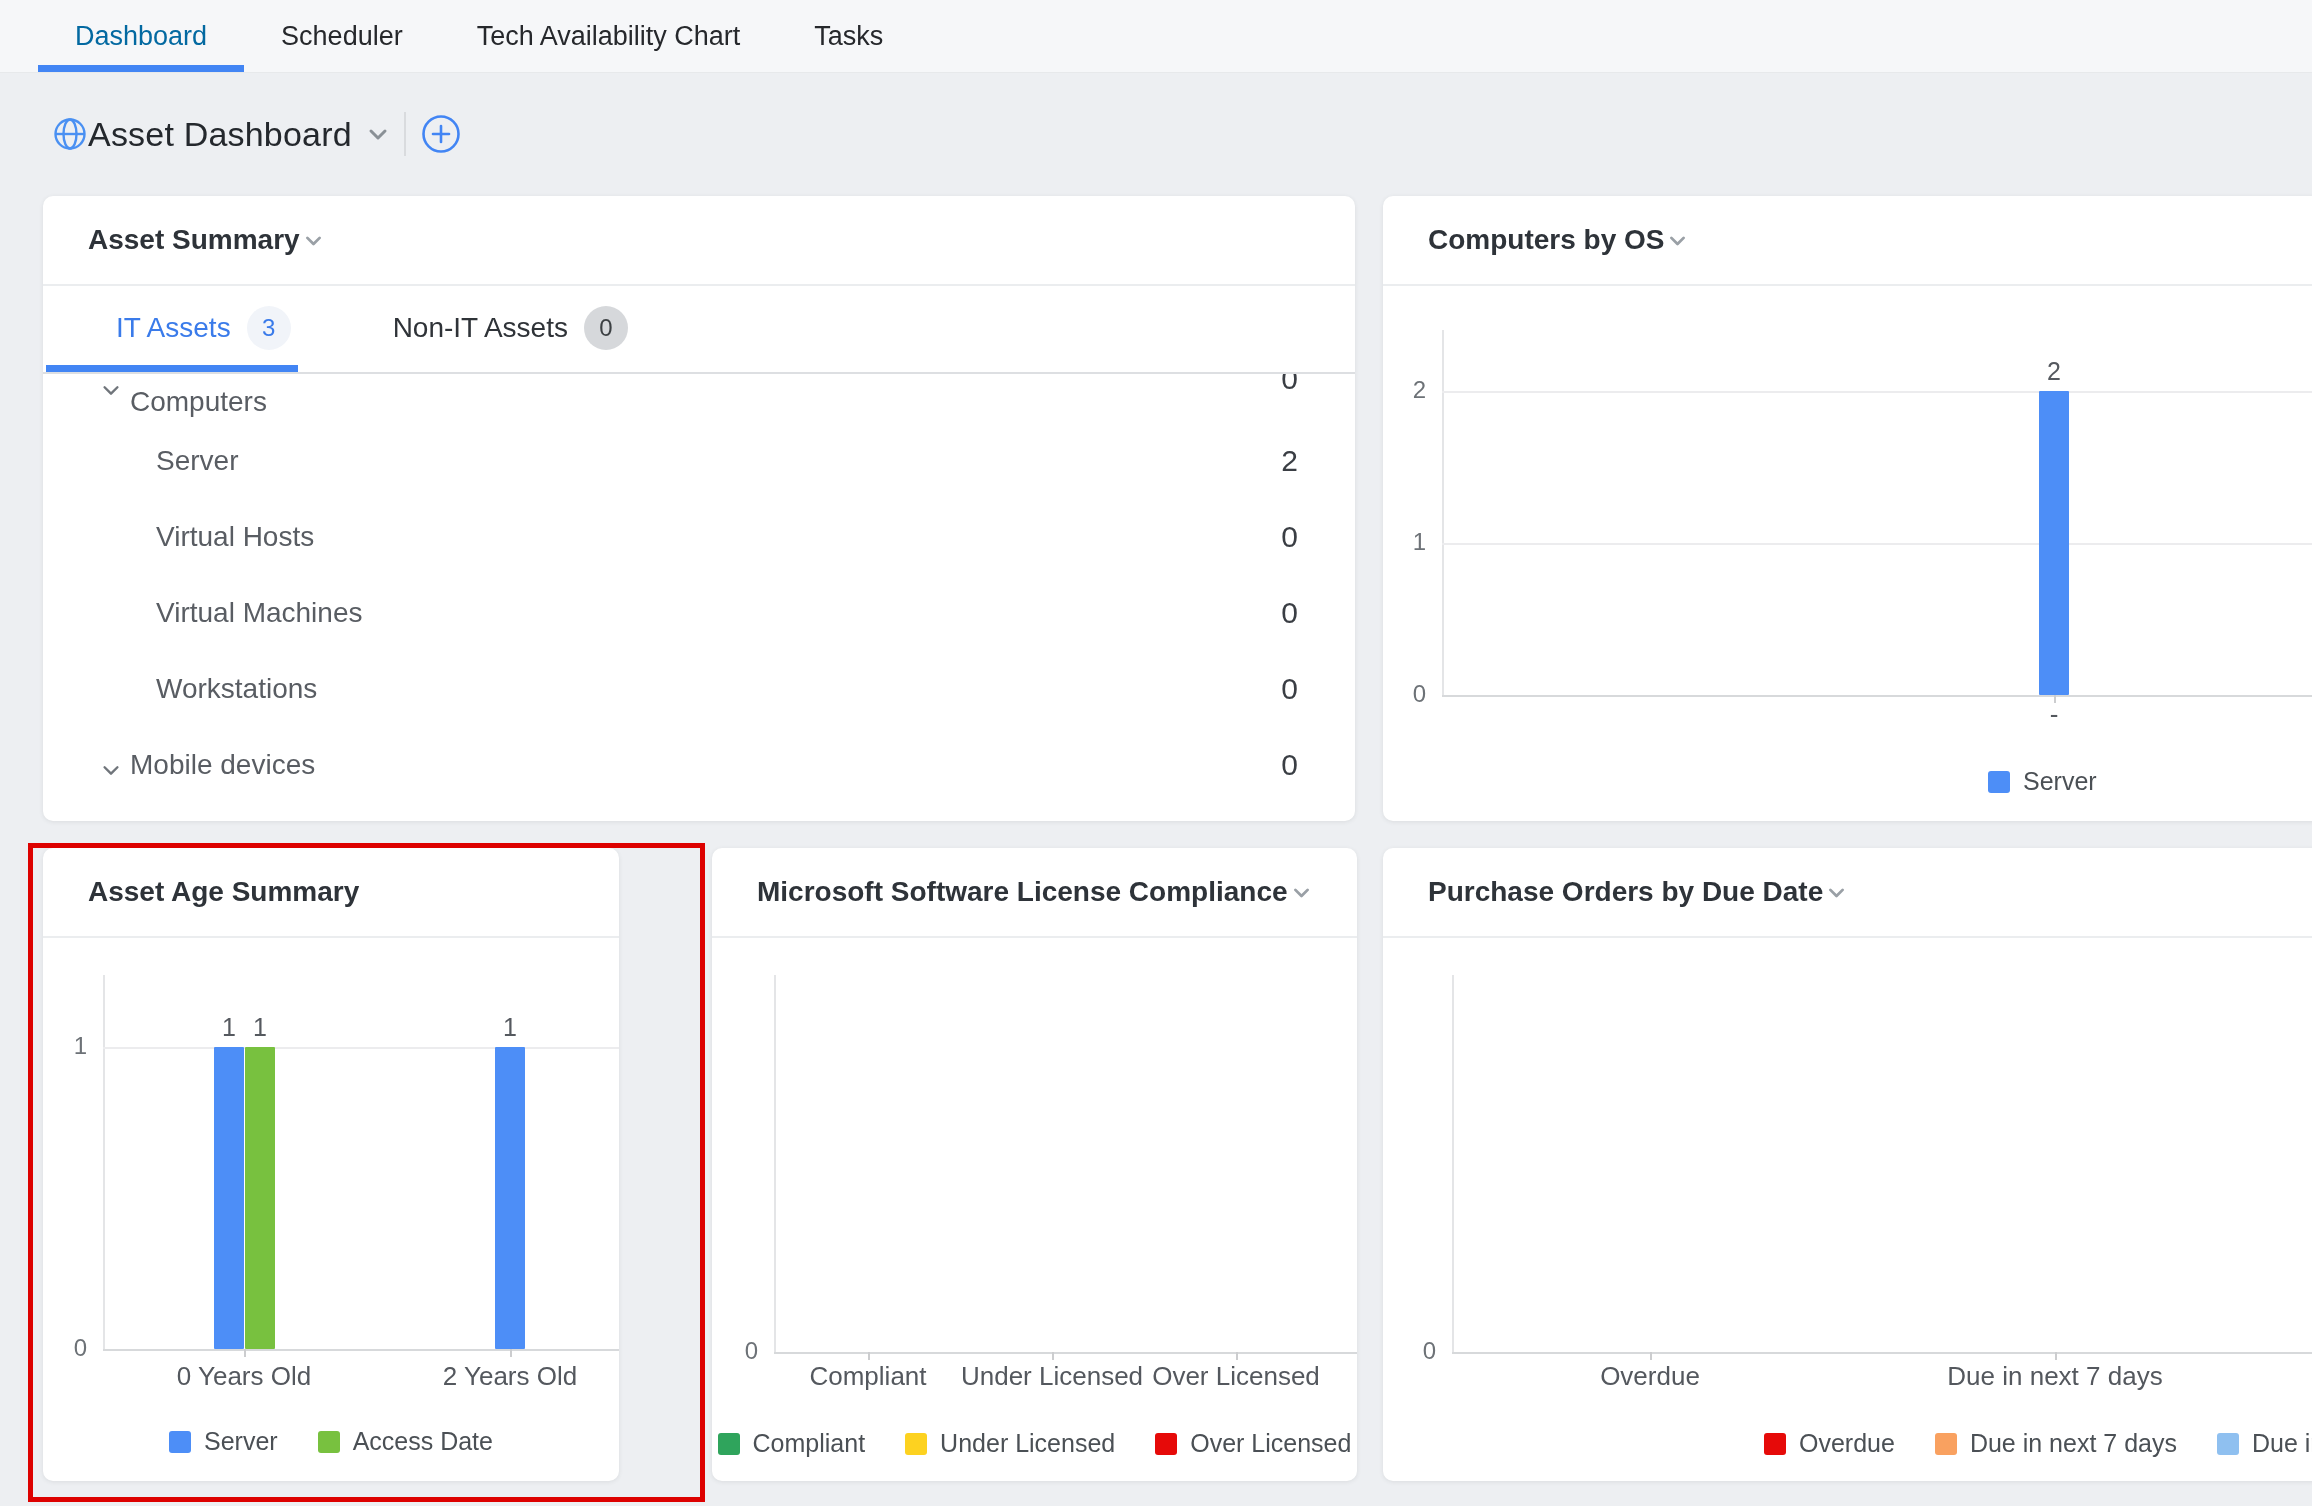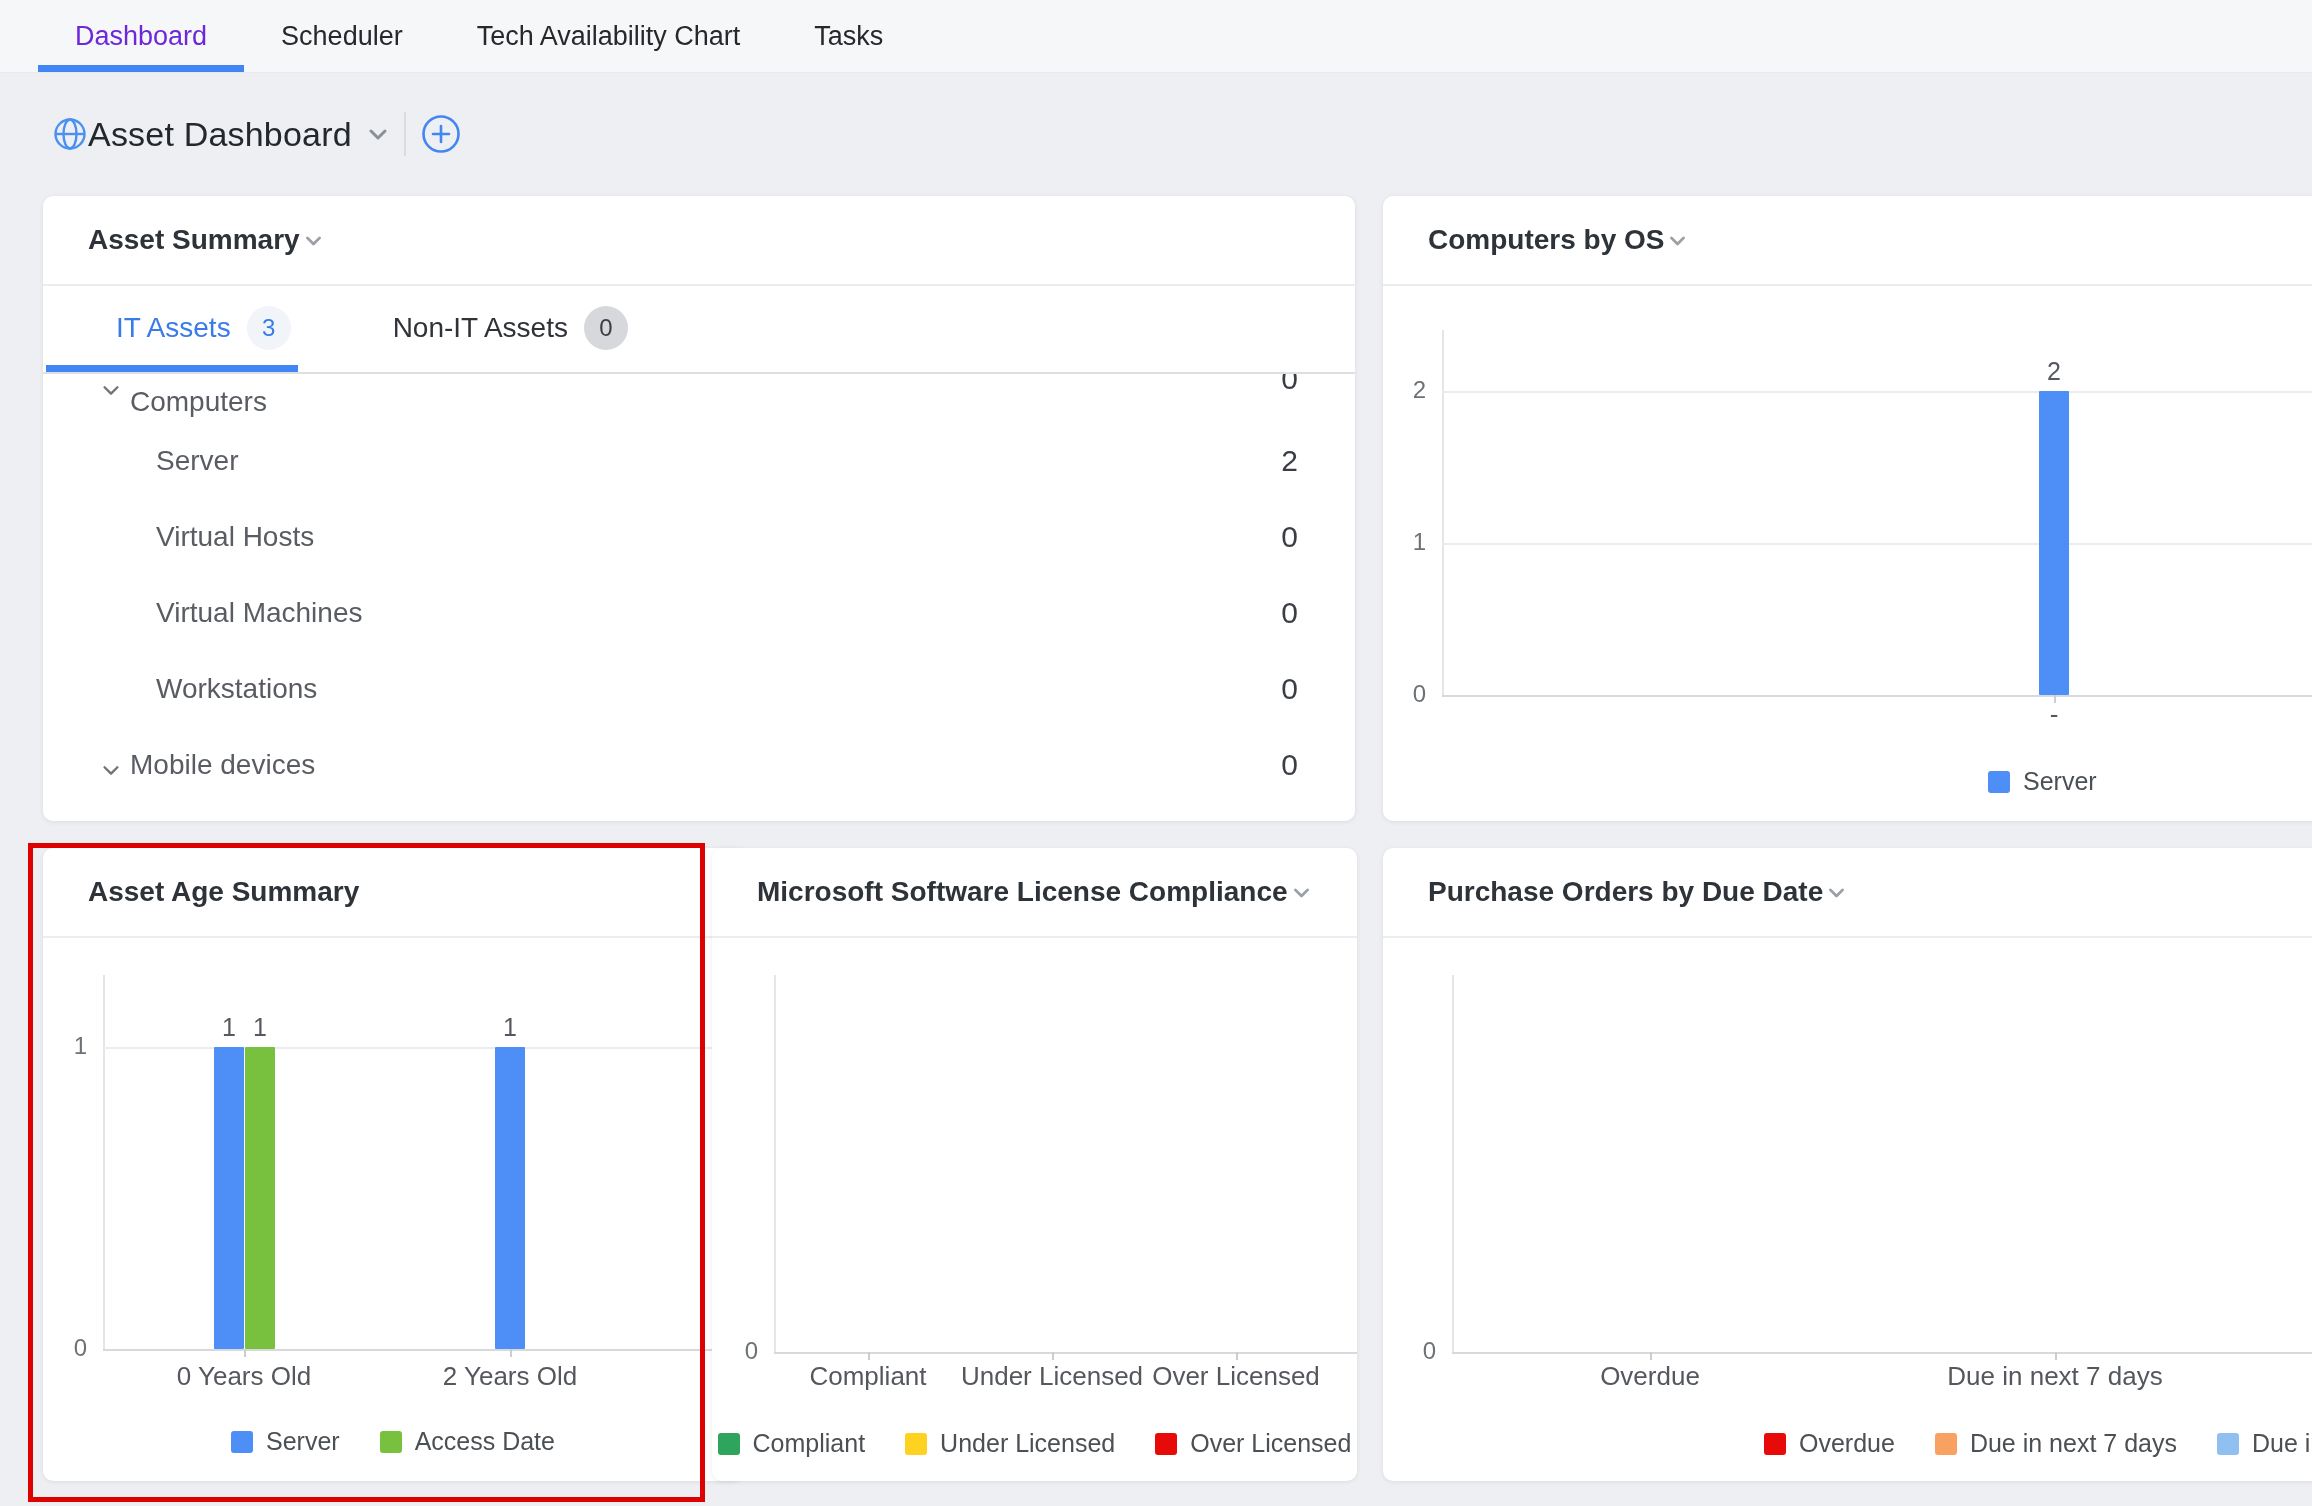--- a/index.html
+++ b/index.html
@@ -2,37 +2,37 @@
 <html><head>
 <meta charset="utf-8">
 <style>
   html,body{margin:0;padding:0;}
   body{font-family:"Liberation Sans",sans-serif;background:#edeff2;}
   .page{position:relative;width:2312px;height:1506px;overflow:hidden;background:#edeff2;}
 
   
   .topnav{position:absolute;left:0;top:0;right:0;height:72px;background:#f6f7f9;border-bottom:1px solid #e7e9eb;display:flex;align-items:stretch;padding-left:38px;}
   .nav-item{position:relative;display:flex;align-items:center;padding:0 37px;font-size:27px;color:#26282c;cursor:pointer;}
-  .nav-item.active{color:#6d28d9;}
+  .nav-item.active{color:#0369a1;}
   .nav-item.active::after{content:"";position:absolute;left:0;right:0;bottom:0;height:7px;background:#4285f4;}
 
   
   .pagehead{position:absolute;left:0;top:72px;right:0;height:124px;display:flex;align-items:center;padding-left:52px;}
   .ph-title{font-size:34px;font-weight:500;color:#24282d;letter-spacing:.2px;}
   .ph-divider{width:2px;height:44px;background:#d9dbde;margin:0 14px;}
   .icon{display:inline-flex;align-items:center;justify-content:center;}
 
   
   .card{position:absolute;background:#fff;border-radius:10px;box-shadow:0 1px 4px rgba(60,64,67,.10);}
   .card-head{position:absolute;left:0;top:0;right:0;height:88px;border-bottom:2px solid #ebedef;display:flex;align-items:center;padding-left:45px;gap:3px;border-radius:10px 10px 0 0;}
   .card-title{font-size:28px;font-weight:700;color:#2e3339;}
 
   #card-asset-summary{left:43px;top:196px;width:1312px;height:625px;}
   #card-os{left:1383px;top:196px;width:980px;height:625px;}
-  #card-age{left:43px;top:848px;width:652px;height:633px;padding-left:48px;}
+  #card-age{left:43px;top:848px;width:576px;height:633px;}
   #card-ms{left:712px;top:848px;width:645px;height:633px;}
   #card-po{left:1383px;top:848px;width:980px;height:633px;}
 
   
   .tabsbar{position:absolute;left:0;top:88px;right:0;height:88px;border-bottom:2px solid #dddfe2;display:flex;align-items:center;padding-left:45px;}
   .tab{display:flex;align-items:center;gap:16px;cursor:pointer;padding:0 4px;margin-left:24px;}
   .tab + .tab{margin-left:94px;}
   .tab .tab-label{font-size:28px;color:#2f3338;}
   .tab.active .tab-label{color:#3a7bea;font-weight:500;}
   .count-badge{width:44px;height:44px;border-radius:50%;display:flex;align-items:center;justify-content:center;font-size:24px;}

